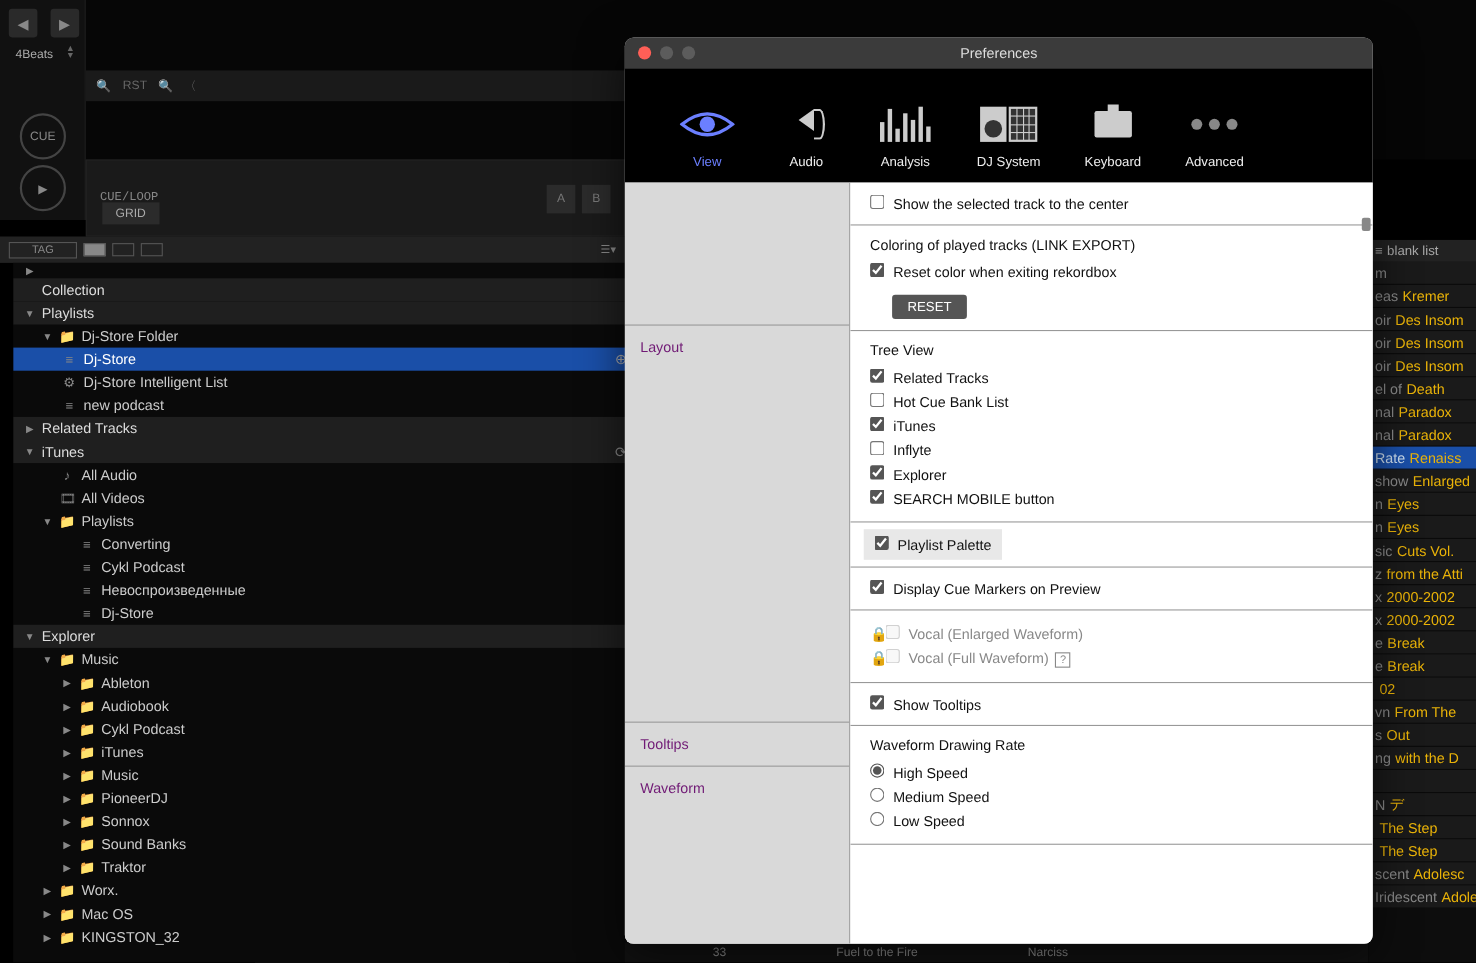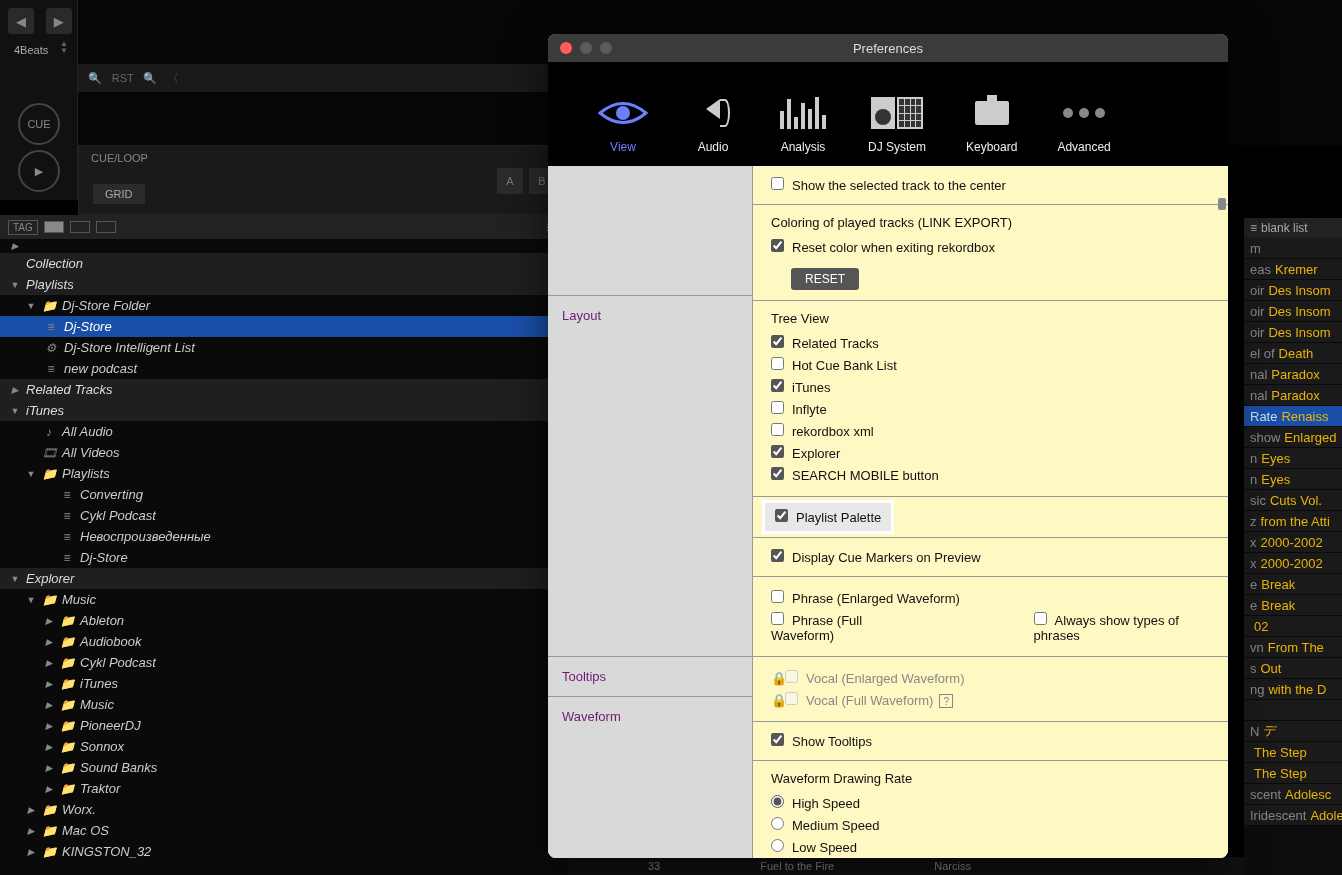--- a/index.html
+++ b/index.html
@@ -69,54 +69,53 @@
 .searchbar .icon { color: #777; }
 
 
 .cueloop {
   position: absolute;
   left: 78px; top: 145px;
   width: 490px; height: 70px;
   background: #1a1a1a;
   border: 1px solid #222;
 }
-.cueloop .title { position:absolute; left:12px; top:6px; font-size:11px; color:#888; }
+.cueloop .title { position:absolute; left:12px; top:28px; font-size:11px; color:#888;font-family:Liberation Mono, monospace; }
 .cueloop .grid {
   position:absolute; left:14px; top:38px;
   background:#2b2b2b; padding:4px 12px;
   font-size:11px; color:#aaa;
 }
 .cueloop .ab { position:absolute; right:12px; top:22px; display:flex; gap:6px;}
 .cueloop .ab div {
   width:26px;height:26px;background:#2b2b2b;color:#777;
   display:flex;align-items:center;justify-content:center;font-size:11px;
 }
 
 
 .tagrow {
   position:absolute; left:0; top:215px;
   width:568px; height:24px;
   background:#222;
   display:flex; align-items:center;
   padding:0 8px; gap:6px;
   font-size:10px; color:#888;
 }
-.tagrow .tagbox { border:1px solid #555; padding:1px 4px; }
+.tagrow .tagbox { border:1px solid #555; padding:1px 20px; }
 .tagrow .swatch { width:20px; height:12px; border:1px solid #555;}
 .tagrow .swatch.on{background:#888;}
 .tagrow .list { margin-left:auto;}
 
 
 .tree {
   position:absolute;
-  left:0; top:239px;
+  left:12px; top:239px;
   width:568px; bottom:0;
   background:#0a0a0a;
   overflow:hidden;
-  font-style:italic;
 }
 .tree .row {
   height:21px;
   display:flex; align-items:center;
   padding-left:10px;
   color:#ccc;
   font-size:13px;
   gap:6px;
   white-space:nowrap;
 }
@@ -165,21 +164,21 @@
   height:18px;
   background:#111;
   display:flex; align-items:center;
   color:#888; font-size:11px;
   gap:100px; padding-left:80px;
 }
 
 
 .modal {
   position:absolute;
-  left:548px; top:34px;
+  left:568px; top:34px;
   width:680px; height:824px;
   background:#c8c8c8;
   border-radius:8px;
   box-shadow:0 10px 40px rgba(0,0,0,.6);
   overflow:hidden;
 }
 .modal .titlebar {
   height:28px;
   background:#3b3b3b;
   display:flex; align-items:center;
@@ -239,21 +238,21 @@
   width:205px; border-right:1px solid #999;
   background:#d9d9d9;
 }
 .modal .lcol .sect{
   padding:12px 14px;
   color:#701a75; font-size:13px;
   border-bottom:1px solid #999;
 }
 .modal .lcol .sect.first{border-top:none;height:130px;}
 .modal .rcol{
-  flex:1; background:#fef9c3;
+  flex:1; background:#ffffff;
   overflow:auto;
 }
 .modal .rrow{
   border-bottom:1px solid #999;
   padding:10px 18px;
   color:#111;
   font-size:13px;
 }
 .modal .rrow.tight{padding-top:8px;padding-bottom:8px;}
 .modal .rrow label{display:block; padding:3px 0;}
@@ -710,40 +709,32 @@
         <label><input type="checkbox" checked="" style=""><span>Reset color when exiting rekordbox</span></label>
         <div style="margin-left:20px;margin-top:4px;"><button class="btn">RESET</button></div>
       </div>
 
       <div class="rrow" style="">
         <div class="subt">Tree View</div>
         <label><input type="checkbox" checked="" style=""><span>Related Tracks</span></label>
         <label><input type="checkbox" style=""><span>Hot Cue Bank List</span></label>
         <label><input type="checkbox" checked="" style=""><span>iTunes</span></label>
         <label><input type="checkbox" style=""><span>Inflyte</span></label>
-        <label><input type="checkbox" style=""><span>rekordbox xml</span></label>
         <label><input type="checkbox" checked="" style=""><span>Explorer</span></label>
         <label><input type="checkbox" checked="" style=""><span>SEARCH MOBILE button</span></label>
       </div>
 
       <div class="rrow tight">
         <span class="highlight"><label style="padding:0"><input type="checkbox" checked="" style=""><span>Playlist Palette</span></label></span>
       </div>
 
       <div class="rrow tight">
         <label><input type="checkbox" checked="" style=""><span>Display Cue Markers on Preview</span></label>
       </div>
 
-      <div class="rrow">
-        <label><input type="checkbox" style=""><span>Phrase (Enlarged Waveform)</span></label>
-        <div class="inline2">
-          <label><input type="checkbox" style=""><span>Phrase (Full Waveform)</span></label>
-          <label><input type="checkbox" style=""><span>Always show types of phrases</span></label>
-        </div>
-      </div>
 
       <div class="rrow">
         <label class="locked"><span class="lockicon">🔒</span><input type="checkbox" disabled="" style=""><span>Vocal (Enlarged Waveform)</span></label>
         <label class="locked"><span class="lockicon">🔒</span><input type="checkbox" disabled="" style=""><span>Vocal (Full Waveform)</span><span class="qmark">?</span></label>
       </div>
 
       <div class="rrow tight">
         <label><input type="checkbox" checked="" style=""><span>Show Tooltips</span></label>
       </div>
 

